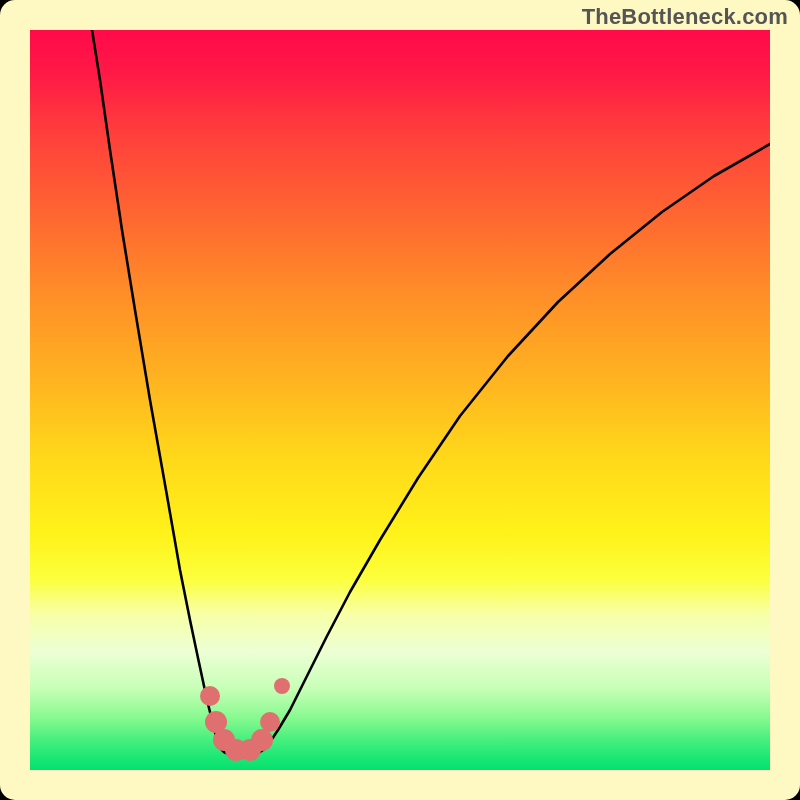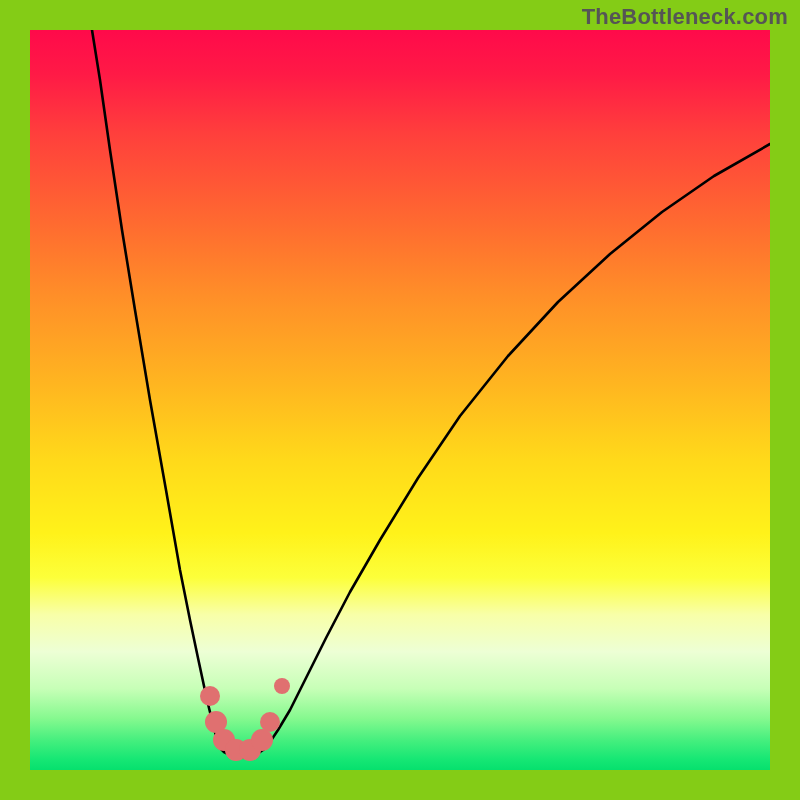--- a/index.html
+++ b/index.html
@@ -9,21 +9,22 @@
     height: 800px;
     background: #000;
     overflow: hidden;
   }
   .frame {
     position: absolute;
     top: 0;
     left: 0;
     width: 800px;
     height: 800px;
-    background: #84cc16;
+    background: #fef9c3;
+    border-radius: 15px;
   }
   .plot {
     position: absolute;
     top: 30px;
     left: 30px;
     width: 740px;
     height: 740px;
     overflow: hidden;
   }
   .gradient {

